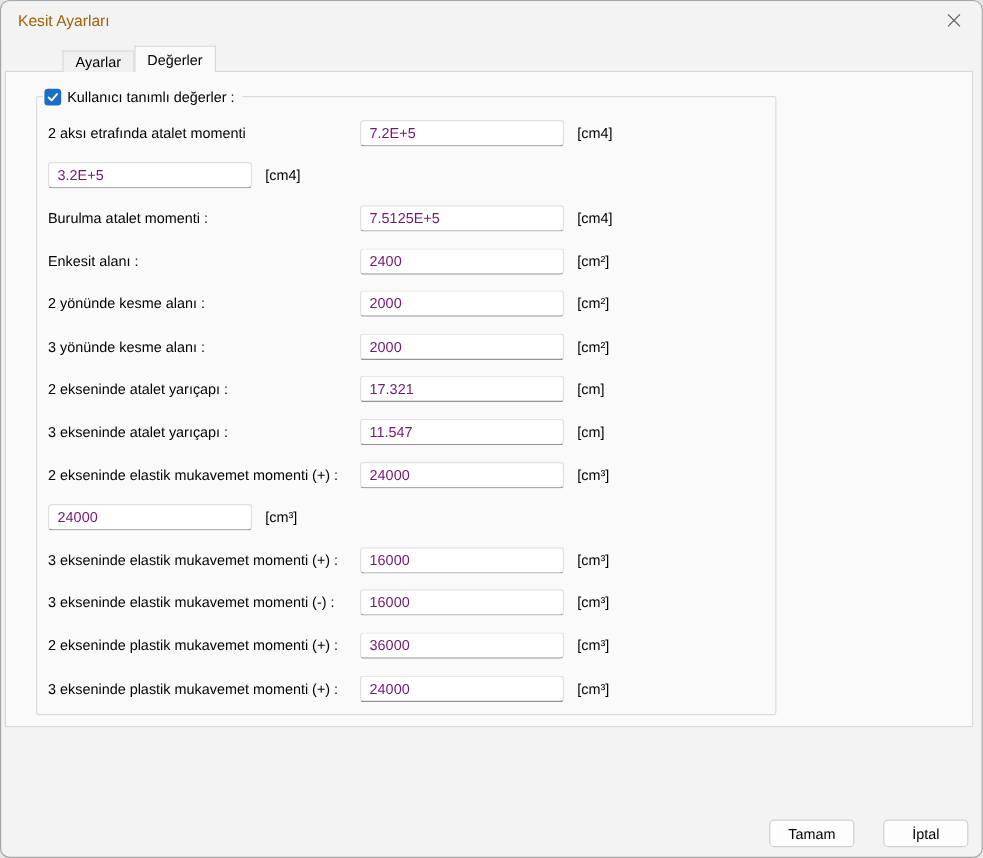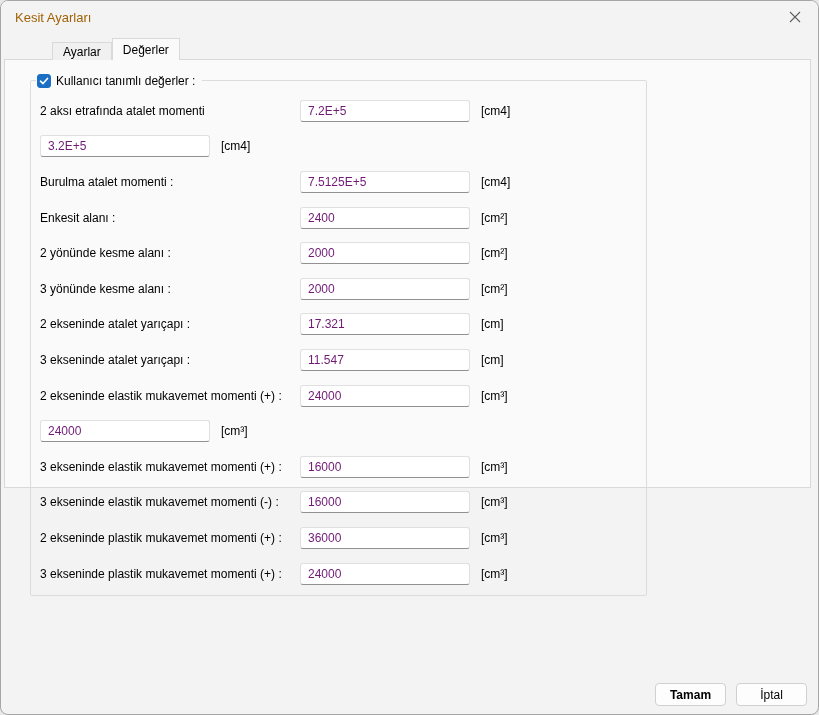--- a/index.html
+++ b/index.html
@@ -48,21 +48,21 @@
     cursor: pointer;
   }
   .tab.active {
     height: 22px;
     background: #fafafa;
     position: relative;
   }
   
   .tabpage {
     position: absolute; left: 3px; top: 58px;
-    width: 807px; height: 429px;
+    width: 807px; height: 547px;
     background: #fafafa;
     border: 1px solid #d9d9d9;
     z-index: 1;
   }
   
   .groupbox {
     position: absolute; left: 25px; top: 20px;
     width: 617px; height: 516px;
     border: 1px solid #dcdcdc;
     border-radius: 2px;
@@ -108,21 +108,21 @@
   .btn {
     position: absolute; bottom: 8px;
     width: 71px; height: 23px;
     background: #fdfdfd;
     border: 1px solid #d0d0d0;
     border-radius: 4px;
     font-family: "Liberation Sans", sans-serif;
     font-size: 12px; color: #000;
     cursor: pointer;
   }
-  .btn-ok { right: 92px; font-weight: bold; }
+  .btn-ok { right: 106px; }
   .btn-cancel { right: 11px; }
 </style>
 </head>
 <body>
 
 <div class="dialog">
 
   <div class="titlebar">
     <span class="titlebar-text">Kesit Ayarları</span>
     <button class="close-btn">

